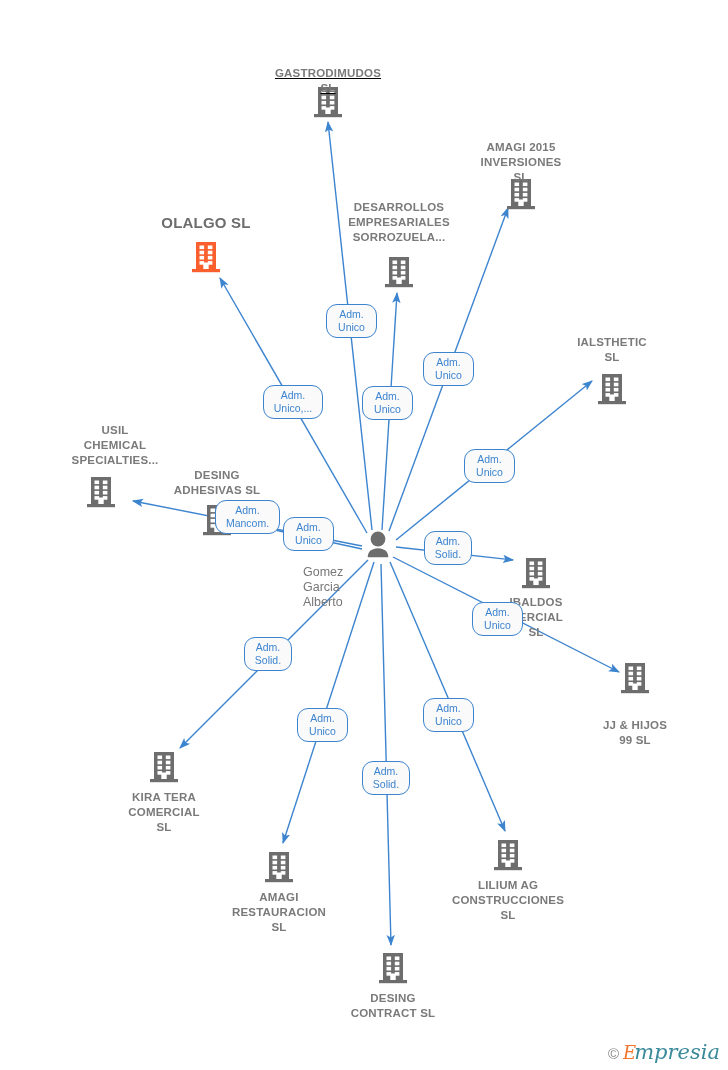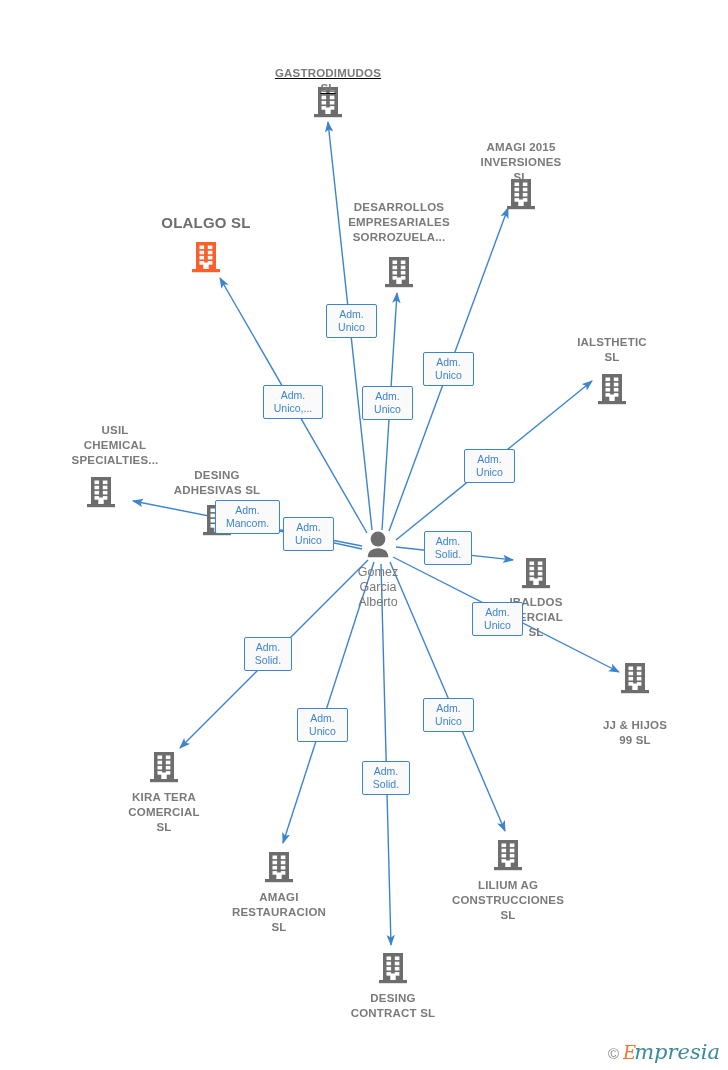--- a/index.html
+++ b/index.html
@@ -46,34 +46,33 @@
   .node-icon {
     display: block;
     margin: 0 auto;
   }
   .node.above .node-icon { margin-top: 2px; }
 
   .edge-label {
     position: absolute;
     background: #fafafa;
     border: 1.3px solid #3d84cf;
-    border-radius: 2px;
+    border-radius: 11px;
     color: #3d84cf;
     font-size: 10.5px;
     line-height: 13px;
     text-align: center;
     padding: 3px 5px 4px 5px;
     white-space: pre-line;
     box-sizing: border-box;
   }
   .person-label {
     position: absolute;
     width: 150px;
     margin-left: -75px;
-    text-align: center;
     font-size: 12.5px;
     line-height: 15px;
     color: #777777;
     white-space: pre-line;
   }
   #watermark {
     position: absolute;
     right: 8px;
     bottom: 8px;
     display: flex;

